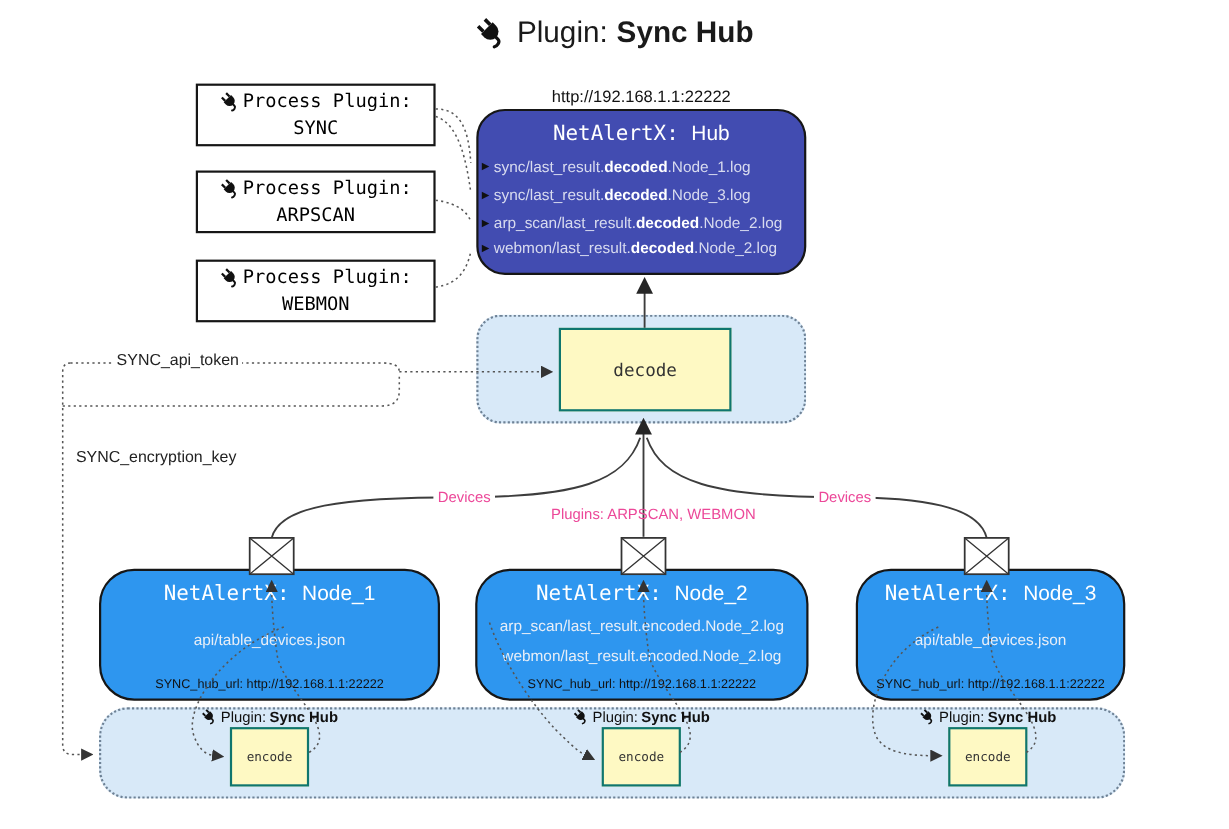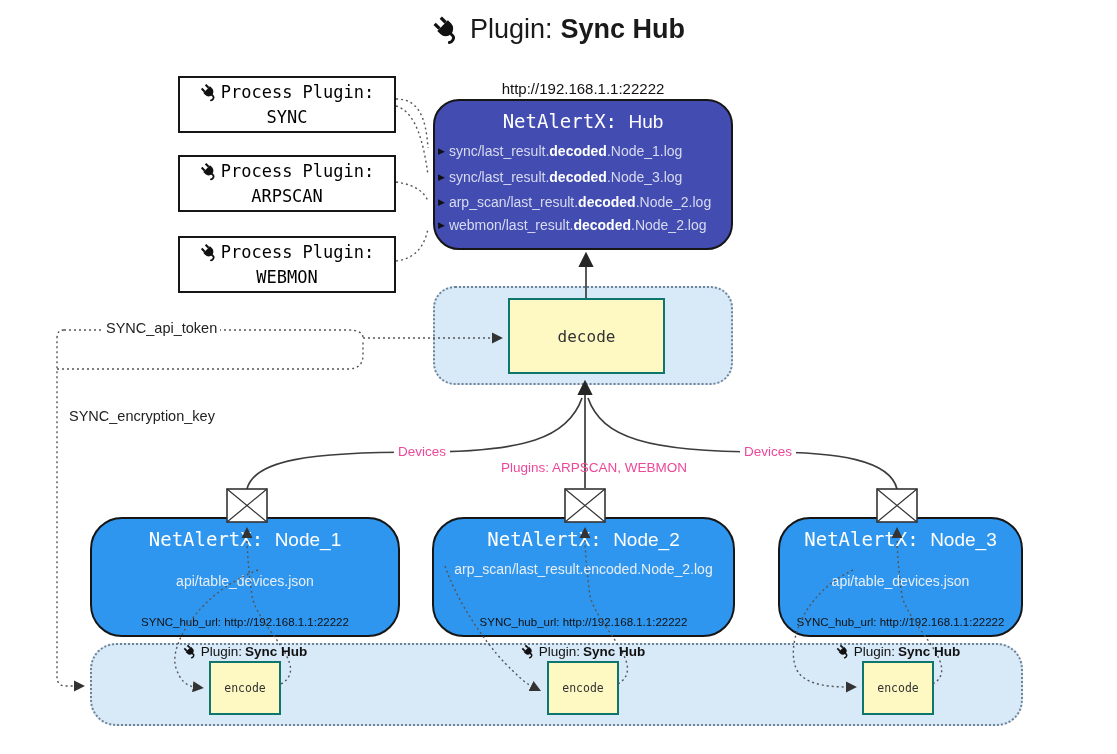--- a/index.html
+++ b/index.html
@@ -162,20 +162,21 @@
     </div>
     <div class="node-file" style="margin-top:22px;">api/table_devices.json</div>
     <div class="hub-url-line">SYNC_hub_url: http://192.168.1.1:22222</div>
   </div>
   <div class="node" style="left:432px;width:303px;">
     <div class="node-title">
       <span>NetAlertX:</span>
       <span class="bold">Node_2</span>
     </div>
     <div class="node-file" style="margin-top:10px;">arp_scan/last_result.encoded.Node_2.log</div>
+    <div class="node-file" style="margin-top:11px;">webmon/last_result.encoded.Node_2.log</div>
     <div class="hub-url-line">SYNC_hub_url: http://192.168.1.1:22222</div>
   </div>
   <div class="node" style="left:778px;width:245px;">
     <div class="node-title">
       <span>NetAlertX:</span>
       <span class="bold">Node_3</span>
     </div>
     <div class="node-file" style="margin-top:22px;">api/table_devices.json</div>
     <div class="hub-url-line">SYNC_hub_url: http://192.168.1.1:22222</div>
   </div>

